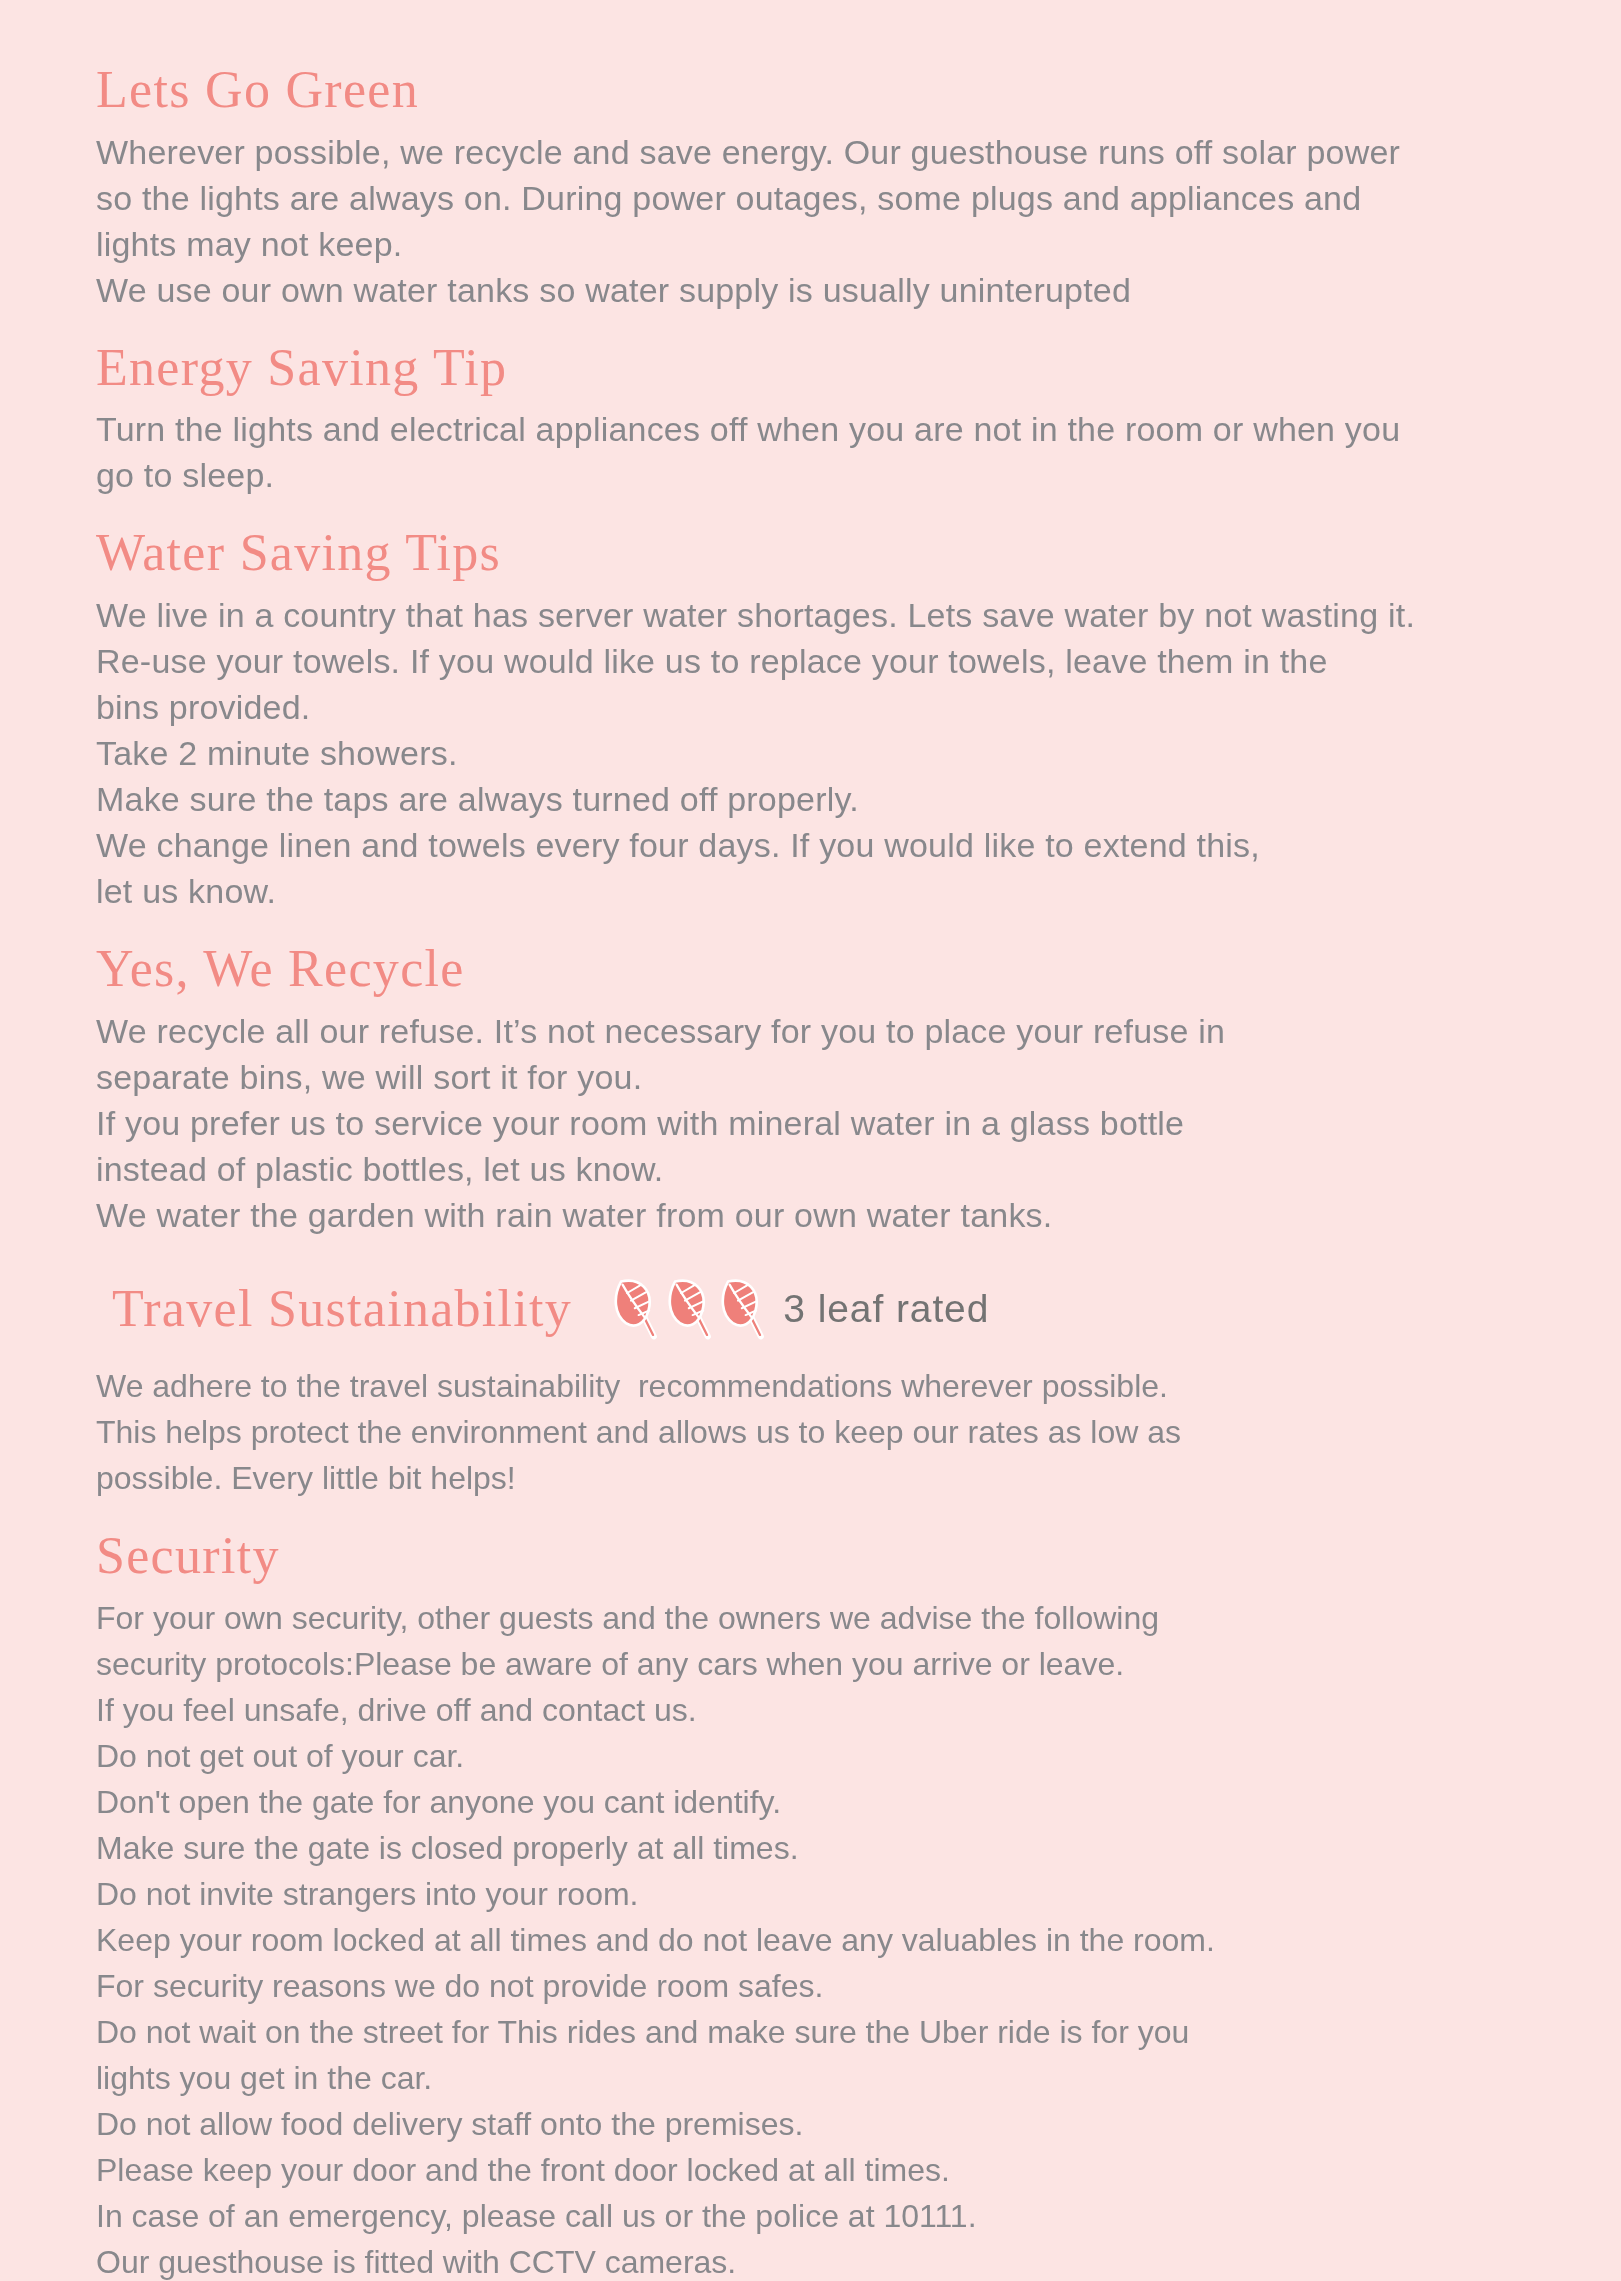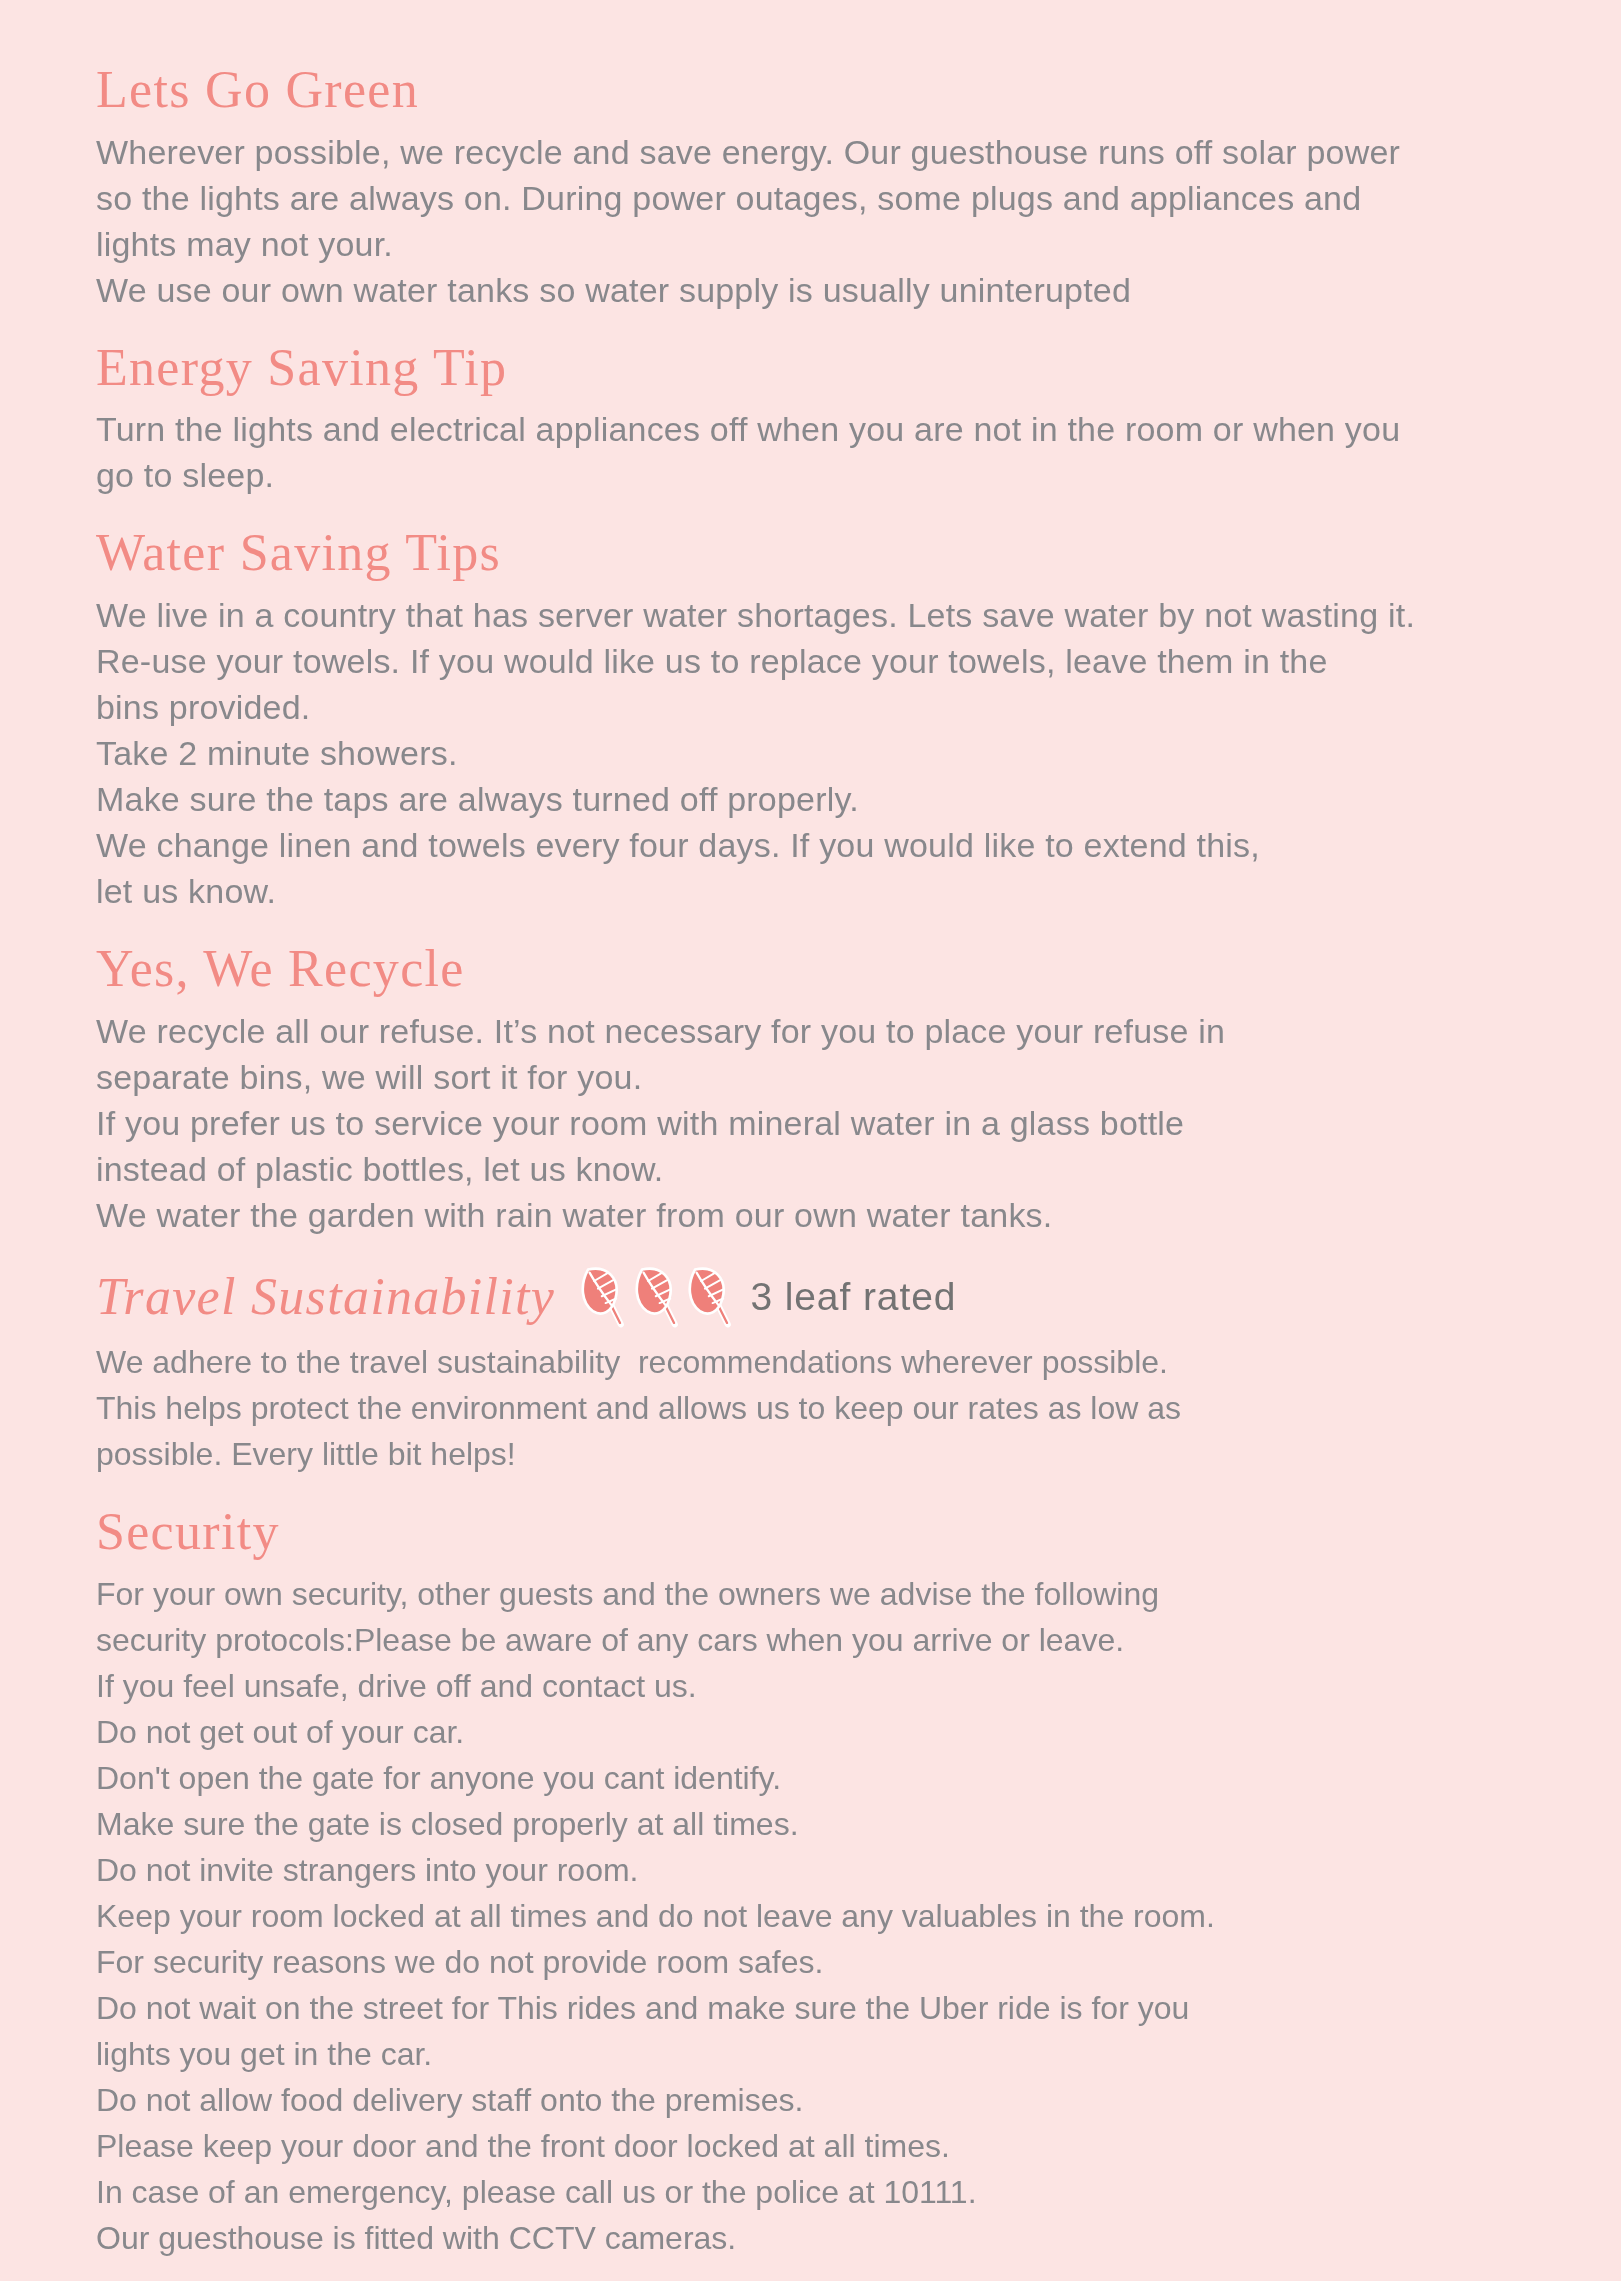--- a/index.html
+++ b/index.html
@@ -31,22 +31,21 @@
     letter-spacing: 1.3px;
     color: #f28b85;
     margin: 0 0 10.7px 0;
   }
   .heading-row {
     display: flex;
     align-items: center;
     margin: 0 0 10.7px 0;
   }
   .heading-row .section-heading {
-    margin: 0;
-    font-style: italic;
+    margin: 16px;
   }
   .leaf-row {
     display: flex;
     align-items: center;
     margin-left: 19.6px;
     gap: 1.8px;
   }
   .leaf-row svg {
     width: 52px;
     height: 64px;
@@ -75,21 +74,21 @@
 </head>
 <body>
 
 <div class="page">
 
   <section class="section">
     <h2 class="section-heading">Lets Go Green</h2>
     <div class="lines">
         <div class="line">Wherever possible, we recycle and save energy. Our guesthouse runs off solar power</div>
         <div class="line">so the lights are always on. During power outages, some plugs and appliances and</div>
-        <div class="line">lights may not your.</div>
+        <div class="line">lights may not keep.</div>
         <div class="line">We use our own water tanks so water supply is usually uninterupted</div>
       </div>
   </section>
 
   <section class="section">
     <h2 class="section-heading">Energy Saving Tip</h2>
     <div class="lines">
         <div class="line">Turn the lights and electrical appliances off when you are not in the room or when you</div>
         <div class="line">go to sleep.</div>
       </div>

